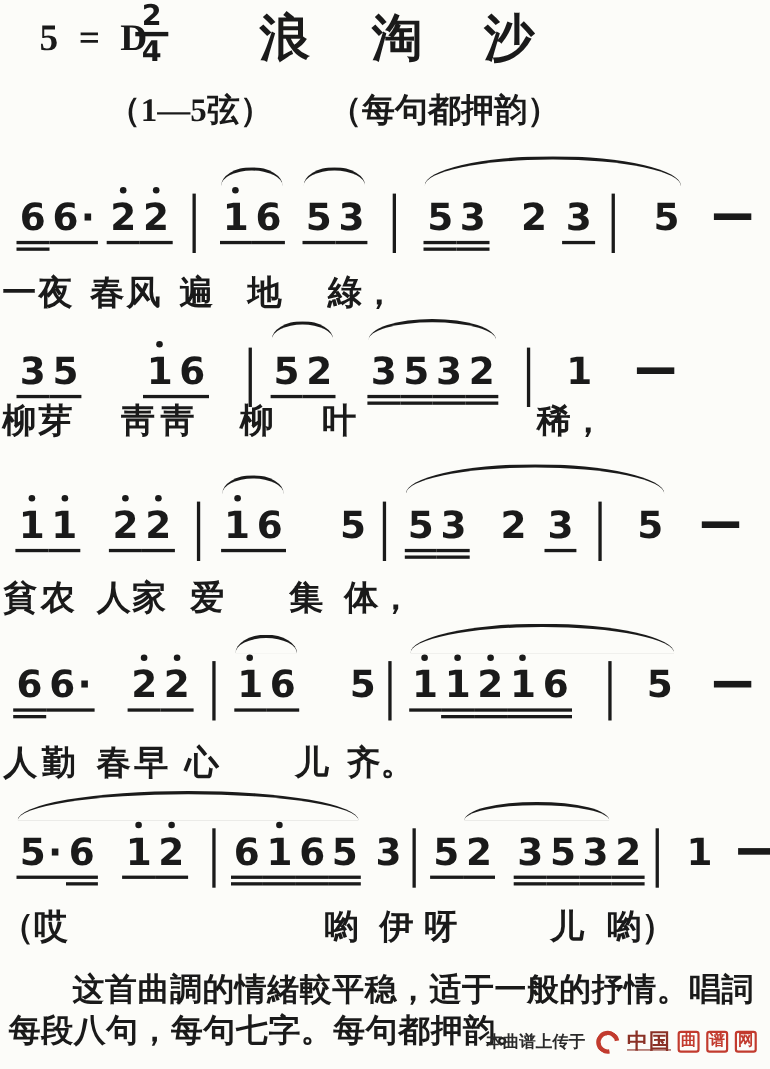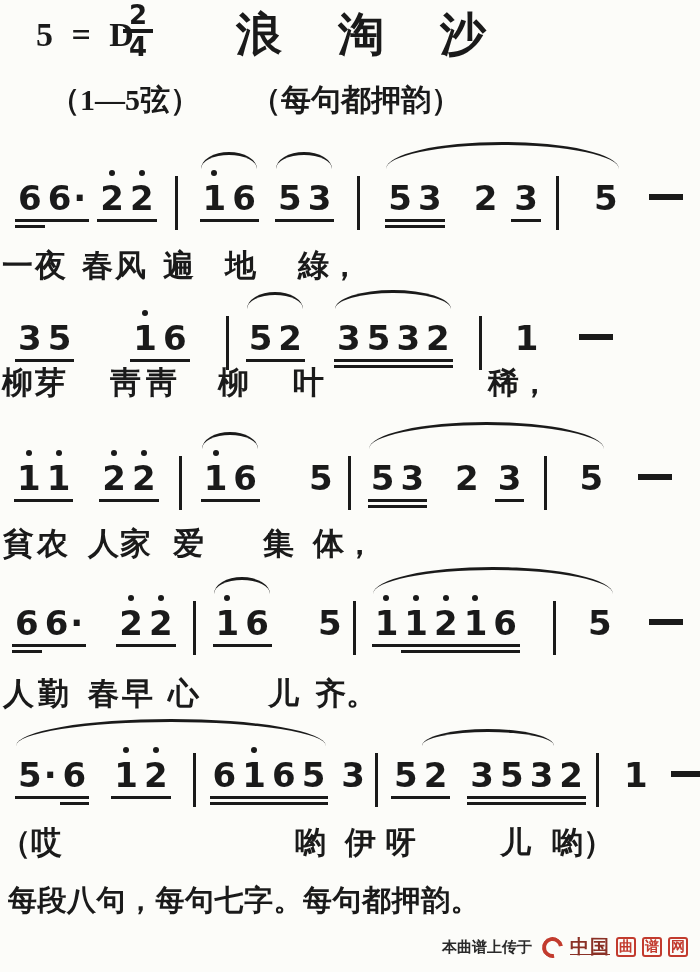--- a/index.html
+++ b/index.html
@@ -13,21 +13,21 @@
     width:700px;height:972px;position:relative;overflow:hidden;
     background:var(--paper);color:var(--ink);
     font-family:"Liberation Serif",serif;
   }
   
   .key{position:absolute;left:36px;top:16px;font:700 34px "Liberation Serif",serif;letter-spacing:5px;}
   .meter{position:absolute;left:120px;top:2px;width:36px;text-align:center;}
   .meter .num,.meter .den{display:block;font:900 26px "DejaVu Sans",sans-serif;line-height:26px;}
   .meter .frac-bar{display:block;width:30px;height:4px;background:var(--ink);margin:1px auto;}
   .title{position:absolute;left:236px;top:4px;display:flex;gap:56px;font:900 46px "Liberation Serif",serif;}
-  .subtitle{position:absolute;top:80px;font:700 30px "Liberation Serif",serif;white-space:nowrap;}
+  .subtitle{position:absolute;top:80px;font:700 30px "Liberation Serif",serif;white-space:nowrap;margin-left:48px;}
   .sub-l{left:50px;}
   .sub-r{left:251px;}
   
   #score{position:absolute;left:0;top:0;width:700px;height:972px;}
   .system{position:absolute;left:0;width:700px;height:150px;}
   .notes-row{display:flex;align-items:flex-start;padding-left:12px;margin-top:36px;height:40px;}
   .group{display:inline-flex;flex:none;}
   .note{display:inline-block;position:relative;font:700 34px "DejaVu Sans",sans-serif;line-height:40px;padding:0 3px;}
   .note b{font-weight:700;font-style:normal;}
   .note .aug{padding-left:2px;}
@@ -280,20 +280,21 @@
         <span class="lyric" style="left: 345px; top: 103px;">伊</span>
         <span class="lyric" style="left: 385px; top: 103px;">呀</span>
         <span class="lyric" style="left: 500px; top: 103px;">儿</span>
         <span class="lyric" style="left: 552px; top: 103px;">喲）</span>
         <span class="slur" style="left: 16px; width: 310.297px; height: 24px; top: 0px;"></span>
         <span class="slur" style="left: 421.641px; width: 132.688px; height: 14px; top: 10px;"></span>
       </div>
     </div>
 
   <div class="commentary">
+    <div class="cl1">这首曲調的情緒較平稳，适于一般的抒情。唱詞</div>
     <div>每段八句，每句七字。每句都押韵。</div>
   </div>
 
   <div class="wm">
     <span class="wm-prefix">本曲谱上传于</span>
     <span class="wm-logo"></span>
     <span class="wm-cn">中国</span>
     <span class="wm-box">曲</span>
     <span class="wm-box">谱</span>
     <span class="wm-box">网</span>

